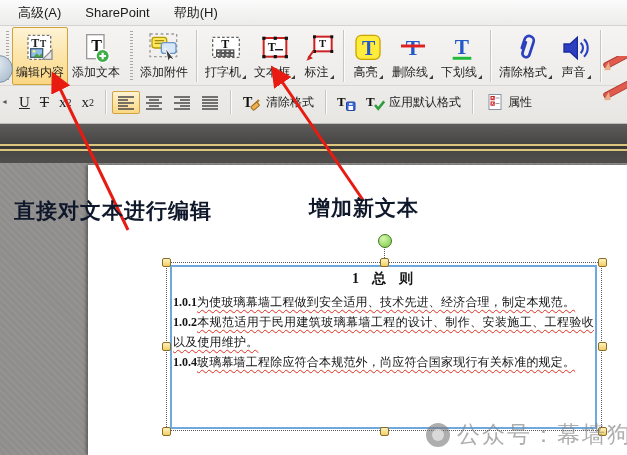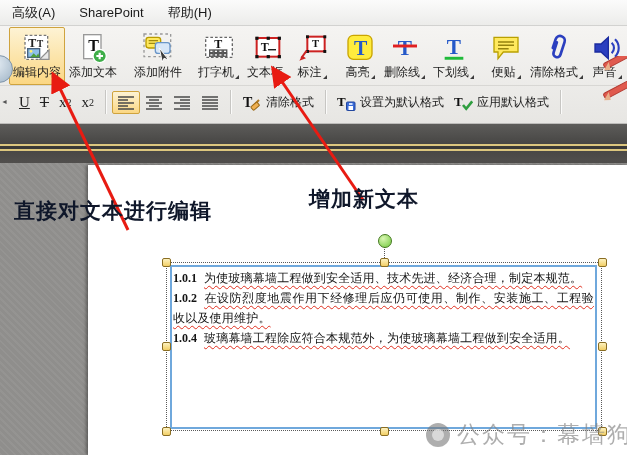--- a/index.html
+++ b/index.html
@@ -1,21 +1,21 @@
 <!DOCTYPE html>
 <html><head>
 <meta charset="utf-8">
 <style>
   html,body{margin:0;padding:0;}
   body{width:627px;height:455px;position:relative;overflow:hidden;
        font-family:"Liberation Sans",sans-serif;background:#e9e8e6;}
   
   .menubar{position:absolute;left:0;top:0;width:627px;height:26px;
     background:linear-gradient(#fbfbfb,#ececea);border-bottom:1px solid #d2d2d0;
-    display:flex;align-items:center;box-sizing:border-box;}
+    display:flex;align-items:center;padding-left:6px;box-sizing:border-box;}
   .menu-item{font-size:13px;color:#1a1a1a;padding:0 12px;line-height:25px;cursor:default;}
   
   .toolbars{position:absolute;left:0;top:26px;width:627px;height:98px;
     background:linear-gradient(#f5f4f2,#e7e6e3);border-bottom:1px solid #bdbcba;box-sizing:border-box;}
   .row1{display:flex;align-items:stretch;height:58px;padding:1px 0 0 0;}
   .row2{display:flex;align-items:center;height:32px;border-top:1px solid #d8d7d4;padding-left:14px;}
   .grip{width:3px;margin:4px 3px 4px 6px;
     background-image:repeating-linear-gradient(180deg,#a8a7a4 0 1px,transparent 1px 3px);}
   .vsep{width:1px;background:#c7c6c3;box-shadow:1px 0 0 #fbfbfa;margin:3px 4px;}
   .vsep2{width:1px;background:#c7c6c3;box-shadow:1px 0 0 #fbfbfa;height:24px;margin:0 6px;}
@@ -55,21 +55,21 @@
     background:linear-gradient(#fdf2c0,#f2cf66);box-sizing:border-box;z-index:6;}
   .green-hd{position:absolute;left:378px;top:234px;width:12px;height:12px;border-radius:50%;
     border:1px solid #44791f;background:radial-gradient(circle at 35% 30%,#d9f6b2,#71c93e);z-index:6;}
   .stem{position:absolute;left:384px;top:246px;height:16px;border-left:1px dotted #555;z-index:5;}
   
   .doc-text{position:absolute;left:173px;top:268px;width:421px;z-index:3;
     font-family:"Liberation Serif","DejaVu Serif",serif;color:#141414;}
   .doc-title{font-size:14px;font-weight:bold;text-align:center;white-space:pre;
     letter-spacing:2px;margin:2px 0 4px 0;}
   .doc-p{margin:0;font-size:12px;line-height:20px;text-align:justify;letter-spacing:.2px;}
-  .doc-p .num{font-weight:bold;margin-right:7px;letter-spacing:0;}
+  .doc-p .num{font-weight:bold;letter-spacing:0;}
   .sq{text-decoration:underline wavy #e03020 1px;text-underline-offset:3px;}
   
   .red-label{position:absolute;color:#0f172a;font-size:21px;font-weight:bold;
     letter-spacing:1px;z-index:9;white-space:nowrap;}
   .arrows{position:absolute;left:0;top:0;width:627px;height:455px;z-index:8;pointer-events:none;}
   
   .watermark{position:absolute;left:426px;top:419px;z-index:10;display:flex;align-items:center;
     color:rgba(130,130,130,.65);font-size:23px;letter-spacing:2px;white-space:nowrap;}
   .wm-logo{width:24px;height:24px;border-radius:50%;background:rgba(120,120,120,.6);
     margin-right:7px;position:relative;flex:0 0 auto;}
@@ -238,32 +238,20 @@
         </svg>
       </span>
       <span class="tb-label">
           <span>下划线</span>
           <span class="dd"></span>
         </span>
     </div>
 
     <div class="vsep"></div>
 
-    <div class="tb-btn">
-      <span class="ic">
-        <svg width="32" height="32" viewBox="0 0 24 24">
-          <path d="M3 4 h18 v11 h-11 l-4 5 v-5 h-3 z" fill="#ffe95e" stroke="#b9a000"></path>
-          <path d="M6 7.5 h12 M6 10 h12 M6 12.5 h8" stroke="#96830e" stroke-width="1.1"></path>
-        </svg>
-      </span>
-      <span class="tb-label">
-          <span>便贴</span>
-          <span class="dd"></span>
-        </span>
-    </div>
 
     <div class="tb-btn">
       <span class="ic">
         <svg width="32" height="32" viewBox="0 0 24 24">
           <path d="M9 13 V6 a3.5 3.5 0 0 1 7 0 v10 a2.7 2.7 0 0 1 -5.4 0 V8" fill="none" stroke="#2b3fbf" stroke-width="2" stroke-linecap="round" transform="rotate(18 12 12)"></path>
         </svg>
       </span>
       <span class="tb-label">
           <span>清除格式</span>
           <span class="dd"></span>
@@ -355,47 +343,58 @@
 
     <div class="vsep2"></div>
 
     <span class="sm-btn">
       <svg width="19" height="18" viewBox="0 0 19 18">
         <text x="0" y="13" font-size="13" font-family="serif" font-weight="bold" fill="#111">T</text>
         <rect x="9.5" y="9" width="8.5" height="8.5" rx="1" fill="#3a6bd8" stroke="#23479e"></rect>
         <rect x="11.5" y="13" width="4.5" height="4" fill="#fff"></rect>
         <rect x="12" y="10" width="3.5" height="2" fill="#cfe0ff"></rect>
       </svg>
-      <span class="sm-label">设置为默认格式</span>
     </span>
 
     <span class="sm-btn">
       <svg width="19" height="18" viewBox="0 0 19 18">
         <text x="0" y="13" font-size="13" font-family="serif" font-weight="bold" fill="#111">T</text>
         <path d="M9 12 l3.2 3.8 l6 -7.5" stroke="#2f9e3f" stroke-width="2.6" fill="none"></path>
       </svg>
       <span class="sm-label">应用默认格式</span>
     </span>
 
     <div class="vsep2"></div>
 
+    <span class="sm-btn" style="margin-left:2px;">
+      <svg width="18" height="18" viewBox="0 0 18 18">
+        <rect x="3" y="1.5" width="12" height="15" fill="#fff" stroke="#8a93a6"></rect>
+        <rect x="5" y="3.5" width="3.2" height="3.2" fill="none" stroke="#c22"></rect>
+        <path d="M5.3 5 l1.2 1.2 l2 -2.6" stroke="#c22" fill="none"></path>
+        <rect x="5" y="9" width="3.2" height="3.2" fill="none" stroke="#c22"></rect>
+        <path d="M5.3 10.5 l1.2 1.2 l2 -2.6" stroke="#c22" fill="none"></path>
+        <path d="M9.5 5 h4 M9.5 10.5 h4" stroke="#99a" stroke-width="1"></path>
+      </svg>
+      <span class="sm-label">属性</span>
+    </span>
   </div>
 </div>
 
 <div class="band">
   <div class="goldlines"></div>
 </div>
 
 <div class="workspace"></div>
 <div class="page"></div>
 
 <div class="doc-text">
+  <div class="doc-title">1  总  则</div>
   <p class="doc-p"><b class="num">1.0.1</b><span class="sq">为使玻璃幕墙工程做到安全适用、技术先进、经济合理，制定本规范。</span></p>
-  <p class="doc-p"><b class="num">1.0.2</b><span class="sq">在设防烈度地震作用下经修理后应仍可使用、制作、安装施工、工程验收以及使用维护。</span></p>
-  <p class="doc-p"><b class="num">1.0.4</b><span class="sq">玻璃幕墙工程除应符合本规范外，为使玻璃幕墙工程做到安全适用。</span></p>
+  <p class="doc-p"><b class="num">1.0.2</b><span class="sq">本规范适用于民用建筑玻璃幕墙工程的设计、制作、安装施工、工程验收以及使用维护。</span></p>
+  <p class="doc-p"><b class="num">1.0.4</b><span class="sq">玻璃幕墙工程除应符合本规范外，尚应符合国家现行有关标准的规定。</span></p>
 </div>
 
 <div class="sel-rect"></div>
 <div class="blue-box"></div>
 <div class="stem"></div>
 <div class="green-hd"></div>
 <div class="hd" style="left:162px;top:258px;"></div>
 <div class="hd" style="left:380px;top:258px;"></div>
 <div class="hd" style="left:598px;top:258px;"></div>
 <div class="hd" style="left:162px;top:342px;"></div>
@@ -407,18 +406,18 @@
 <svg class="arrows">
   <defs>
     <marker id="ah" markerWidth="7" markerHeight="7" refX="5.2" refY="3.5" orient="auto">
       <path d="M0,0 L7,3.5 L0,7 z" fill="#e81b12"></path>
     </marker>
   </defs>
   <line x1="128" y1="230" x2="54" y2="76" stroke="#e81b12" stroke-width="3" marker-end="url(#ah)"></line>
   <line x1="363" y1="200" x2="274" y2="70" stroke="#e81b12" stroke-width="3" marker-end="url(#ah)"></line>
 </svg>
 <div class="red-label" style="left:14px;top:197px;">直接对文本进行编辑</div>
-<div class="red-label" style="left:309px;top:185px;">增加新文本</div>
+<div class="red-label" style="left:309px;top:194px;">增加新文本</div>
 
 <div class="watermark">
   <span class="wm-logo"></span>
   <span>公众号：幕墙狗狗</span>
 </div>
 
 </body></html>

